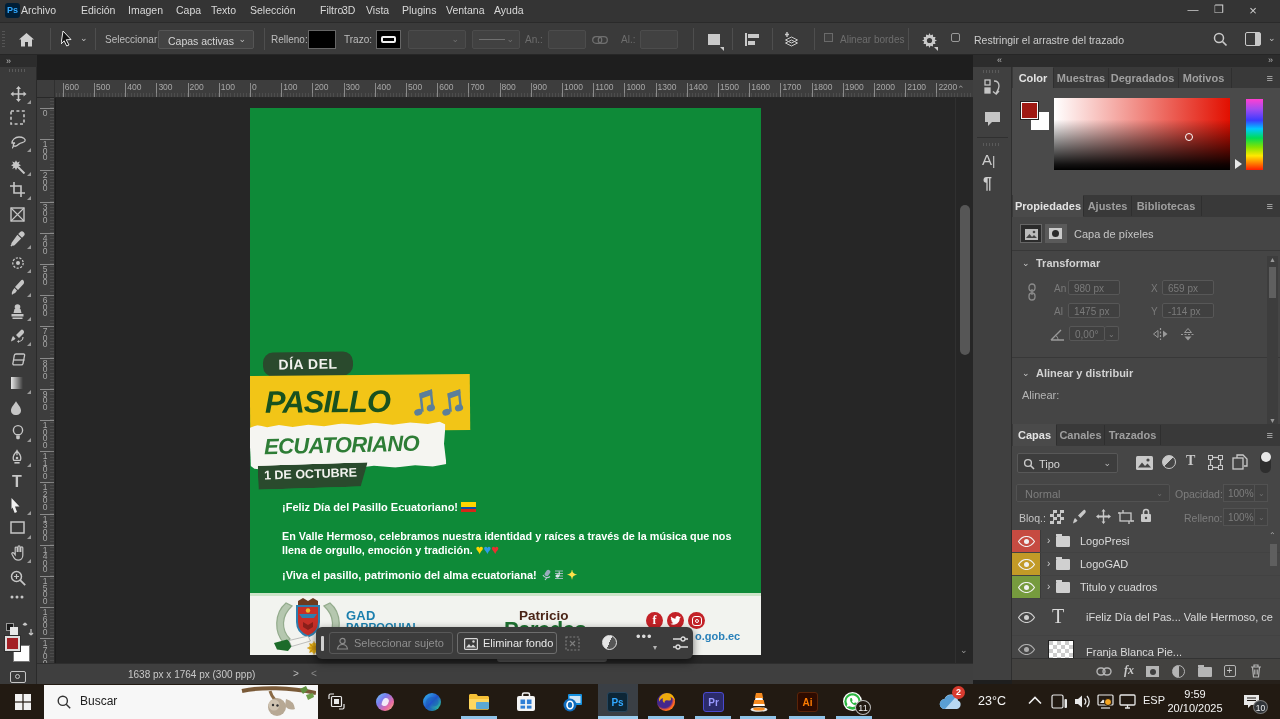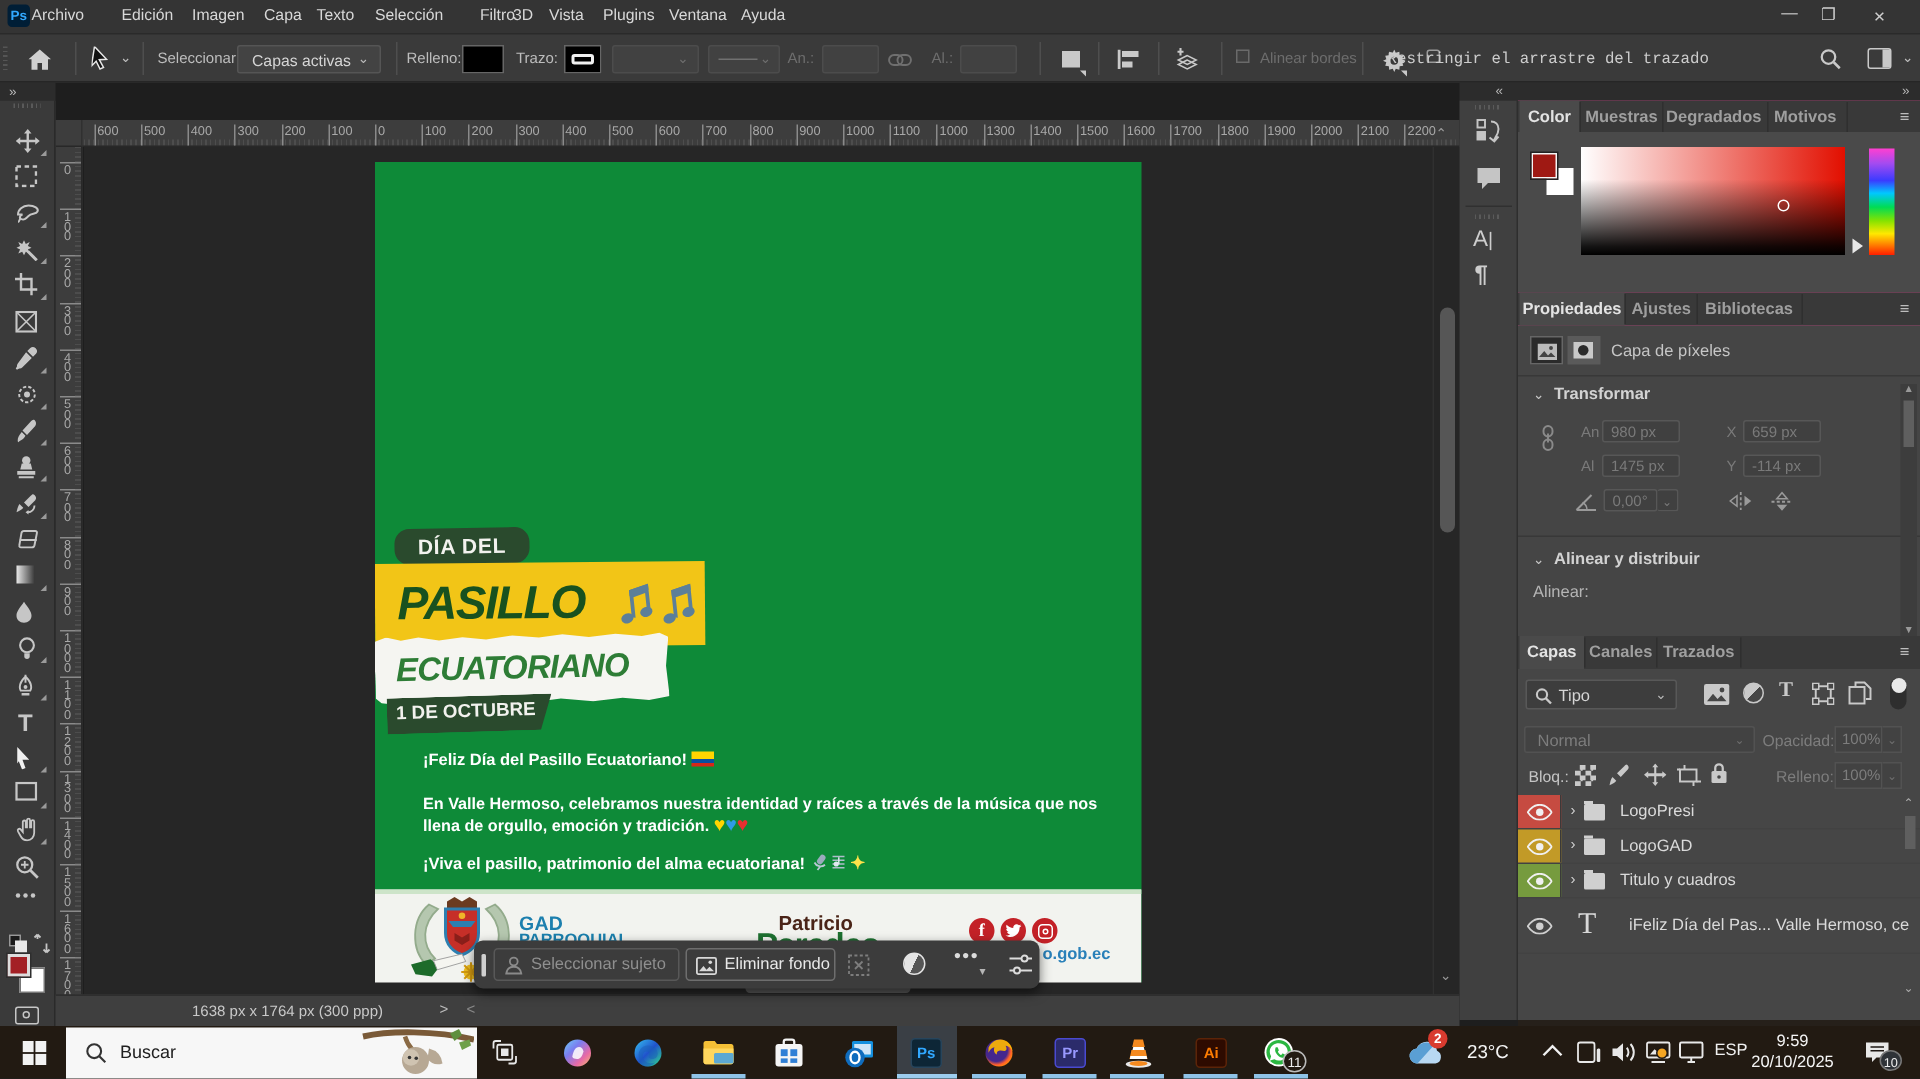--- a/index.html
+++ b/index.html
@@ -143,21 +143,21 @@
   <div class="sep" style="left:814px"></div>
   <div class="abs" style="left:824px;top:10px;width:9px;height:9px;border:1px solid #6a6a6a;background:#3f3f3f;"></div>
   <span class="olabel dis" style="left:840px">Alinear bordes</span>
   <div class="sep" style="left:908px"></div>
   <svg class="abs" style="left:922px;top:10px" width="15" height="15" viewBox="0 0 15 15">
         <path d="M7.5 0l1 2.2 2.4-.7.2 2.4 2.4.2-.7 2.4L15 7.5l-2.2 1 .7 2.4-2.4.2-.2 2.4-2.4-.7-1 2.2-1-2.2-2.4.7-.2-2.4-2.4-.2.7-2.4L0 7.5l2.2-1-.7-2.4 2.4-.2.2-2.4 2.4.7z" fill="#c9c9c9"></path>
         <circle cx="7.5" cy="7.5" r="2.6" fill="#3a3a3a"></circle>
       </svg>
   <div class="abs" style="left:934px;top:24px;width:0;height:0;border-left:4px solid transparent;border-top:4px solid #c9c9c9;"></div>
   <div class="abs" style="left:951px;top:10px;width:9px;height:9px;border:1px solid #9a9a9a;border-radius:2px;background:#3a3a3a;"></div>
-  <span class="olabel" style="left:925px;color:#cdcdcd;font-size:10.5px;font-family:Liberation Mono, monospace;">Restringir el arrastre del trazado</span>
+  <span class="olabel" style="left:974px;color:#cdcdcd;font-size:10.5px;">Restringir el arrastre del trazado</span>
   <svg class="abs" style="left:1213px;top:9px" width="15" height="15" viewBox="0 0 15 15">
         <circle cx="6" cy="6" r="4.5" fill="none" stroke="#c9c9c9" stroke-width="1.5"></circle>
         <path d="M9.5 9.5l4 4" stroke="#c9c9c9" stroke-width="1.7"></path>
       </svg>
   <div class="abs" style="left:1245px;top:9px;width:16px;height:14px;border:1px solid #c9c9c9;border-radius:2px;">
         <div style="position:absolute;right:0px;top:0px;width:5px;height:12px;background:#c9c9c9;"></div>
       </div>
   <span class="abs" style="left:1268px;top:10px;color:#c0c0c0;font-size:9px;">⌄</span>
 </div>
 
@@ -745,28 +745,58 @@
       <span style="position:absolute;left:68px;top:5px;color:#dadada;font-size:11px;">Titulo y cuadros</span>
     </div>
     <div class="lrow" style="top:153px;height:37px;">
       <svg style="position:absolute;left:6px;top:13px" width="17" height="11" viewBox="0 0 17 11">
             <path d="M.5 5.5C3 1.8 5.7.5 8.5.5s5.5 1.3 8 5c-2.5 3.7-5.2 5-8 5s-5.5-1.3-8-5z" fill="none" stroke="#cfcfcf" stroke-width="1.2"></path>
             <circle cx="8.5" cy="5.5" r="2.5" fill="#cfcfcf"></circle>
           </svg>
       <span style="position:absolute;left:40px;top:6px;color:#d8d8d8;font-size:20px;font-family:'Liberation Serif',serif;">T</span>
       <span style="position:absolute;left:74px;top:12px;color:#dadada;font-size:11px;">iFeliz Día del Pas... Valle Hermoso, ce</span>
     </div>
+    <div class="lrow" style="top:190px;height:27px;border-bottom:none;">
+      <svg style="position:absolute;left:6px;top:8px;opacity:.75" width="17" height="11" viewBox="0 0 17 11">
+            <path d="M.5 5.5C3 1.8 5.7.5 8.5.5s5.5 1.3 8 5c-2.5 3.7-5.2 5-8 5s-5.5-1.3-8-5z" fill="none" stroke="#cfcfcf" stroke-width="1.2"></path>
+            <circle cx="8.5" cy="5.5" r="2.5" fill="#cfcfcf"></circle>
+          </svg>
+      <div style="position:absolute;left:36px;top:4px;width:26px;height:23px;background:repeating-conic-gradient(#fff 0 25%,#ccc 0 50%) 0 0/8px 8px;border:1px solid #222;"></div>
+      <span style="position:absolute;left:74px;top:10px;color:#dadada;font-size:11px;">Franja Blanca Pie...</span>
+    </div>
     <div class="abs" style="left:256px;top:85px;width:11px;height:132px;">
           <span style="position:absolute;left:1px;top:0px;color:#aaa;font-size:8px;">⌃</span>
           <div style="position:absolute;left:2px;top:13px;width:7px;height:22px;background:#5f5f5f;"></div>
           <span style="position:absolute;left:1px;bottom:0px;color:#aaa;font-size:8px;">⌄</span>
         </div>
   </div>
 
   <div class="abs" style="left:0;top:613px;width:268px;height:4px;background:#26201a;"></div>
+  <div class="abs" style="left:0;top:591px;width:268px;height:22px;background:#434240;border-top:1px solid #333;color:#c9c9c9;">
+    <svg style="position:absolute;left:84px;top:8px" width="16" height="9" viewBox="0 0 16 9">
+          <g fill="none" stroke="#b5b5b5" stroke-width="1.4">
+            <rect x="1" y="1" width="8" height="7" rx="3.5"></rect>
+            <rect x="7" y="1" width="8" height="7" rx="3.5"></rect>
+          </g>
+        </svg>
+    <span style="position:absolute;left:112px;top:4px;font-size:12px;font-style:italic;font-weight:bold;font-family:'Liberation Serif',serif;">fx</span>
+    <div style="position:absolute;left:134px;top:7px;width:13px;height:11px;background:#b5b5b5;">
+          <div style="position:absolute;left:3.5px;top:2.5px;width:6px;height:6px;border-radius:50%;background:#404040;"></div>
+        </div>
+    <div style="position:absolute;left:160px;top:6px;width:13px;height:13px;border-radius:50%;border:1px solid #b5b5b5;background:linear-gradient(90deg,#b5b5b5 50%,transparent 50%);"></div>
+    <div style="position:absolute;left:186px;top:8px;width:14px;height:10px;background:#b5b5b5;border-radius:1px;"></div>
+        <div style="position:absolute;left:186px;top:6px;width:6px;height:2px;background:#b5b5b5;"></div>
+    <div style="position:absolute;left:212px;top:6px;width:12px;height:12px;border:1.3px solid #b5b5b5;border-radius:2px;">
+          <span style="position:absolute;left:1.5px;top:-1px;font-size:10px;">+</span>
+        </div>
+    <svg style="position:absolute;left:238px;top:5px" width="12" height="14" viewBox="0 0 12 14">
+          <path d="M1 3h10M4 3V1h4v2M2.5 3l1 10h5l1-10" fill="none" stroke="#b5b5b5" stroke-width="1.2"></path>
+          <path d="M4.5 5.5v5M6 5.5v5M7.5 5.5v5" stroke="#b5b5b5" stroke-width=".8"></path>
+        </svg>
+  </div>
 </div>
 
 <div id="status" class="abs">
   <span style="position:absolute;left:9px;top:19px;">33,33%</span>
   <span style="position:absolute;left:91px;top:5px;">1638 px x 1764 px (300 ppp)</span>
   <span style="position:absolute;left:256px;top:4px;color:#bbb;">&gt;</span>
   <span style="position:absolute;left:274px;top:4px;color:#888;">&lt;</span>
 </div>
 
 <div class="abs" style="left:316px;top:627px;width:377px;height:32px;background:#3c3c3c;border-radius:6px;box-shadow:0 3px 8px rgba(0,0,0,.55);">

